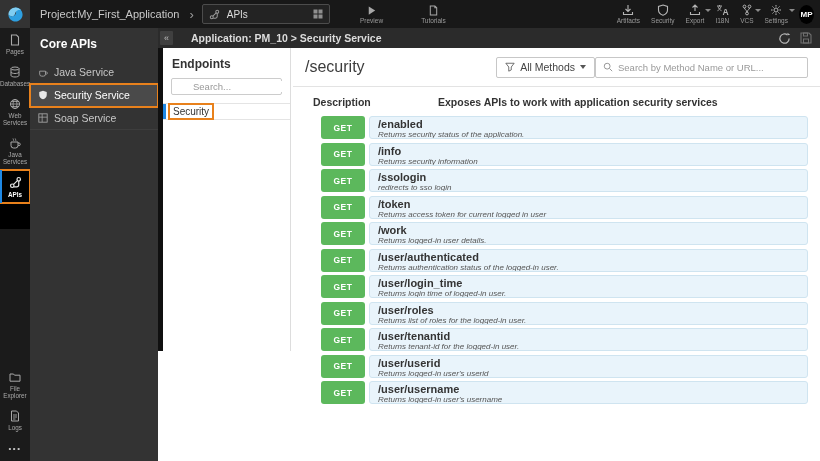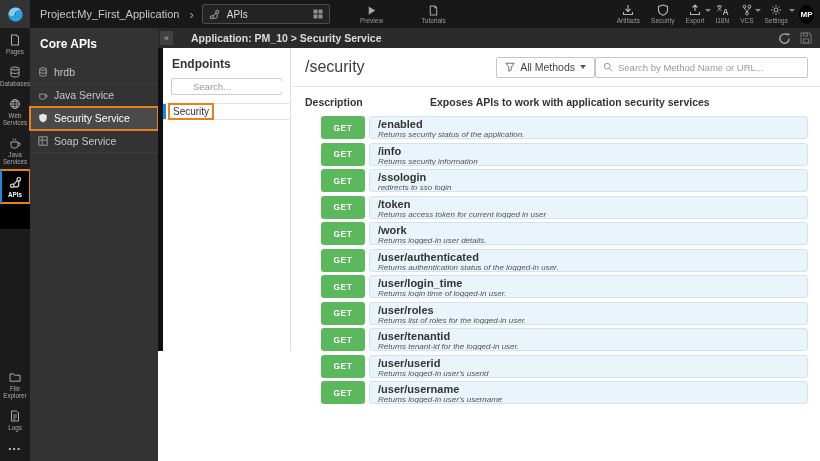--- a/index.html
+++ b/index.html
@@ -61,21 +61,21 @@
   .main { position:absolute; left:135px; top:0; right:0; bottom:0; padding:0 12px; }
   .main-head { height:38px; display:flex; align-items:center; }
   .svc-title { font-size:16px; color:#3c3c3c; }
   .main-head-right { margin-left:auto; display:flex; align-items:center; gap:0; }
   .methods-btn { border:1px solid #c7c7c7; border-radius:2px; height:21px; display:flex; align-items:center; gap:5px; padding:0 8px; font-size:10.5px; color:#444; cursor:pointer; background:#fff; }
   .m-caret { width:0; height:0; border-left:3.5px solid transparent; border-right:3.5px solid transparent; border-top:4px solid #555; }
   .main-search { border:1px solid #c7c7c7; border-radius:2px; height:21px; width:213px; display:flex; align-items:center; gap:5px; padding:0 7px; background:#fff; }
   .main-search input { border:none; outline:none; flex:1; font-size:9.5px; color:#444; font-family:"Liberation Sans",sans-serif; }
   .main-search input::placeholder { color:#999; }
   .main-divider { border-top:1px solid #e3e3e3; margin:0 -12px; }
-  .desc-row { display:flex; padding:9px 0 8px; }
+  .desc-row { display:flex; padding:9px 0 8px;margin-left:8px; }
   .desc-label { width:125px; font-size:10.5px; font-weight:bold; color:#333; }
   .desc-text { font-size:10.5px; font-weight:bold; color:#333; }
   .ep-list { display:flex; flex-direction:column; gap:3.5px; }
   .api-row { display:flex; gap:4px; height:23px;padding-left:16px; }
   .get-btn { flex:0 0 44px; background:#5cb85c; border-radius:3px; color:#fff; font-size:8.5px; font-weight:bold; letter-spacing:.5px; display:flex; align-items:center; justify-content:center; cursor:pointer; }
   .row-body { flex:1; background:#e9f4fb; border:1px solid #cfe4f0; border-radius:3px; padding:1px 8px; overflow:hidden; cursor:pointer; }
   .row-path { font-size:11px; font-weight:bold; color:#333; line-height:12px; }
   .row-desc { font-size:8px; font-style:italic; color:#555; line-height:9px; }
 
   svg { display:block; }
@@ -222,27 +222,20 @@
       <path d="M2.5 1 h5 l2 2 v8 h-7 z" fill="none" stroke="#a9a9a9" stroke-width="1"></path>
       <path d="M4 5 h4 M4 7 h4 M4 9 h2.5" stroke="#a9a9a9" stroke-width="0.9"></path>
     </svg>
     <span class="rlabel">Logs</span>
   </div>
   <div class="rail-dots">•••</div>
 </div>
 
 <div class="core-panel">
   <div class="core-title">Core APIs</div>
-  <div class="core-item">
-    <svg width="10" height="10" viewBox="0 0 12 12">
-      <ellipse cx="6" cy="2.5" rx="4" ry="1.5" fill="none" stroke="#a9a9a9" stroke-width="1"></ellipse>
-      <path d="M2 2.5 v7 c0 .8 1.8 1.5 4 1.5 s4-.7 4-1.5 v-7 M2 6 c0 .8 1.8 1.5 4 1.5 S10 6.8 10 6" fill="none" stroke="#a9a9a9" stroke-width="1"></path>
-    </svg>
-    <span>hrdb</span>
-  </div>
   <div class="core-item">
     <svg width="10" height="10" viewBox="0 0 12 12">
       <path d="M2 5 h7 v3.5 a2.5 2.5 0 0 1 -2.5 2.5 h-2 A2.5 2.5 0 0 1 2 8.5 Z" fill="none" stroke="#a9a9a9" stroke-width="1"></path>
       <path d="M9 6 h1 a1.3 1.3 0 0 1 0 2.6 h-1" fill="none" stroke="#a9a9a9" stroke-width="0.9"></path>
     </svg>
     <span>Java Service</span>
   </div>
   <div class="core-item selected orange-box">
     <svg width="10" height="10" viewBox="0 0 12 12">
       <path d="M6 1 L10.5 2.5 V6 c0 2.8-2 4.4-4.5 5.2 C3.5 10.4 1.5 8.8 1.5 6 V2.5 Z" fill="#e6e6e6"></path>

